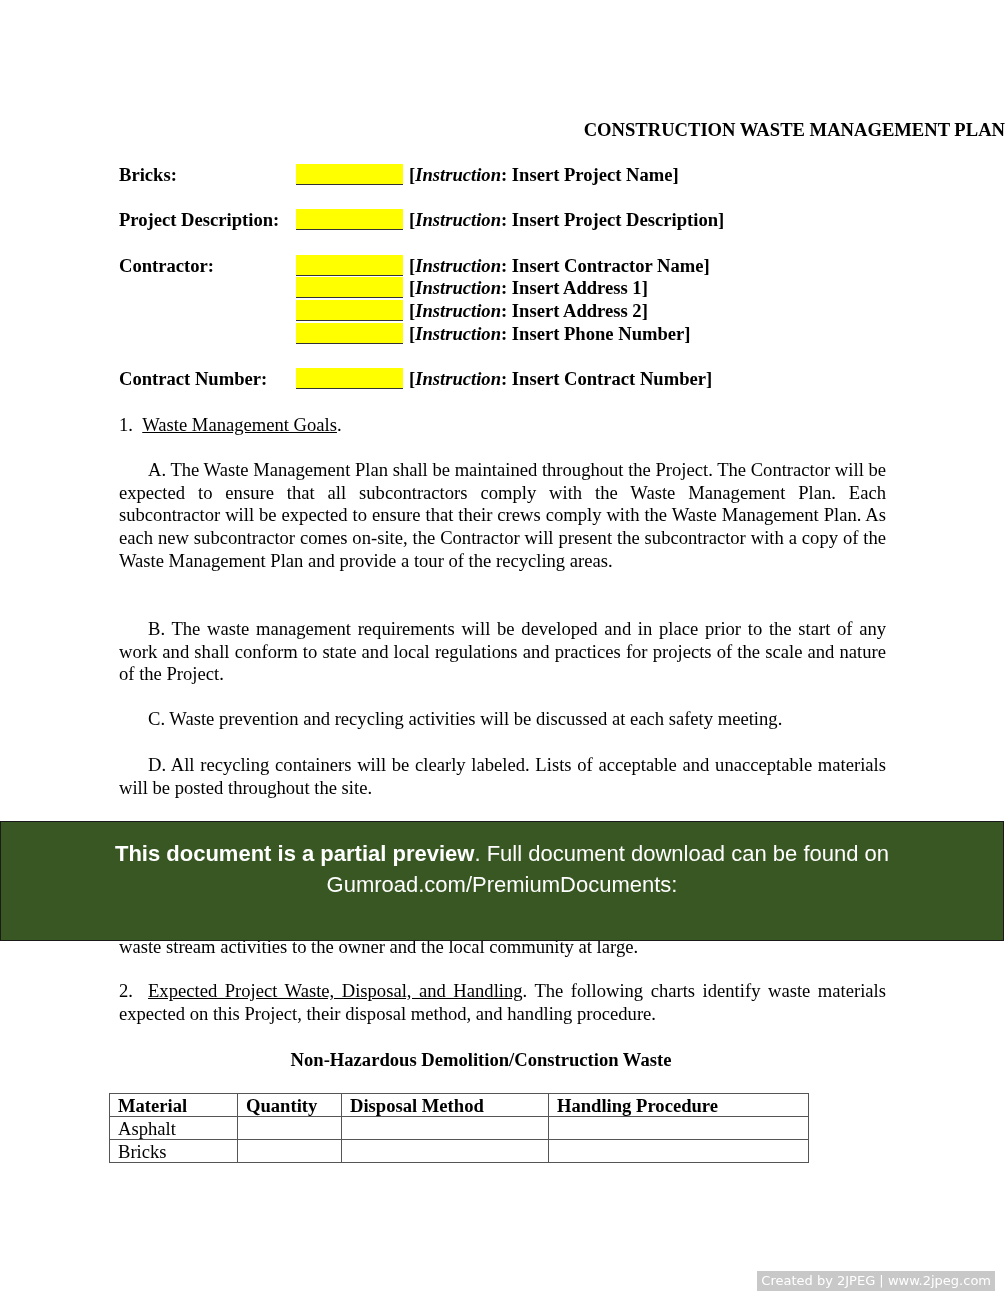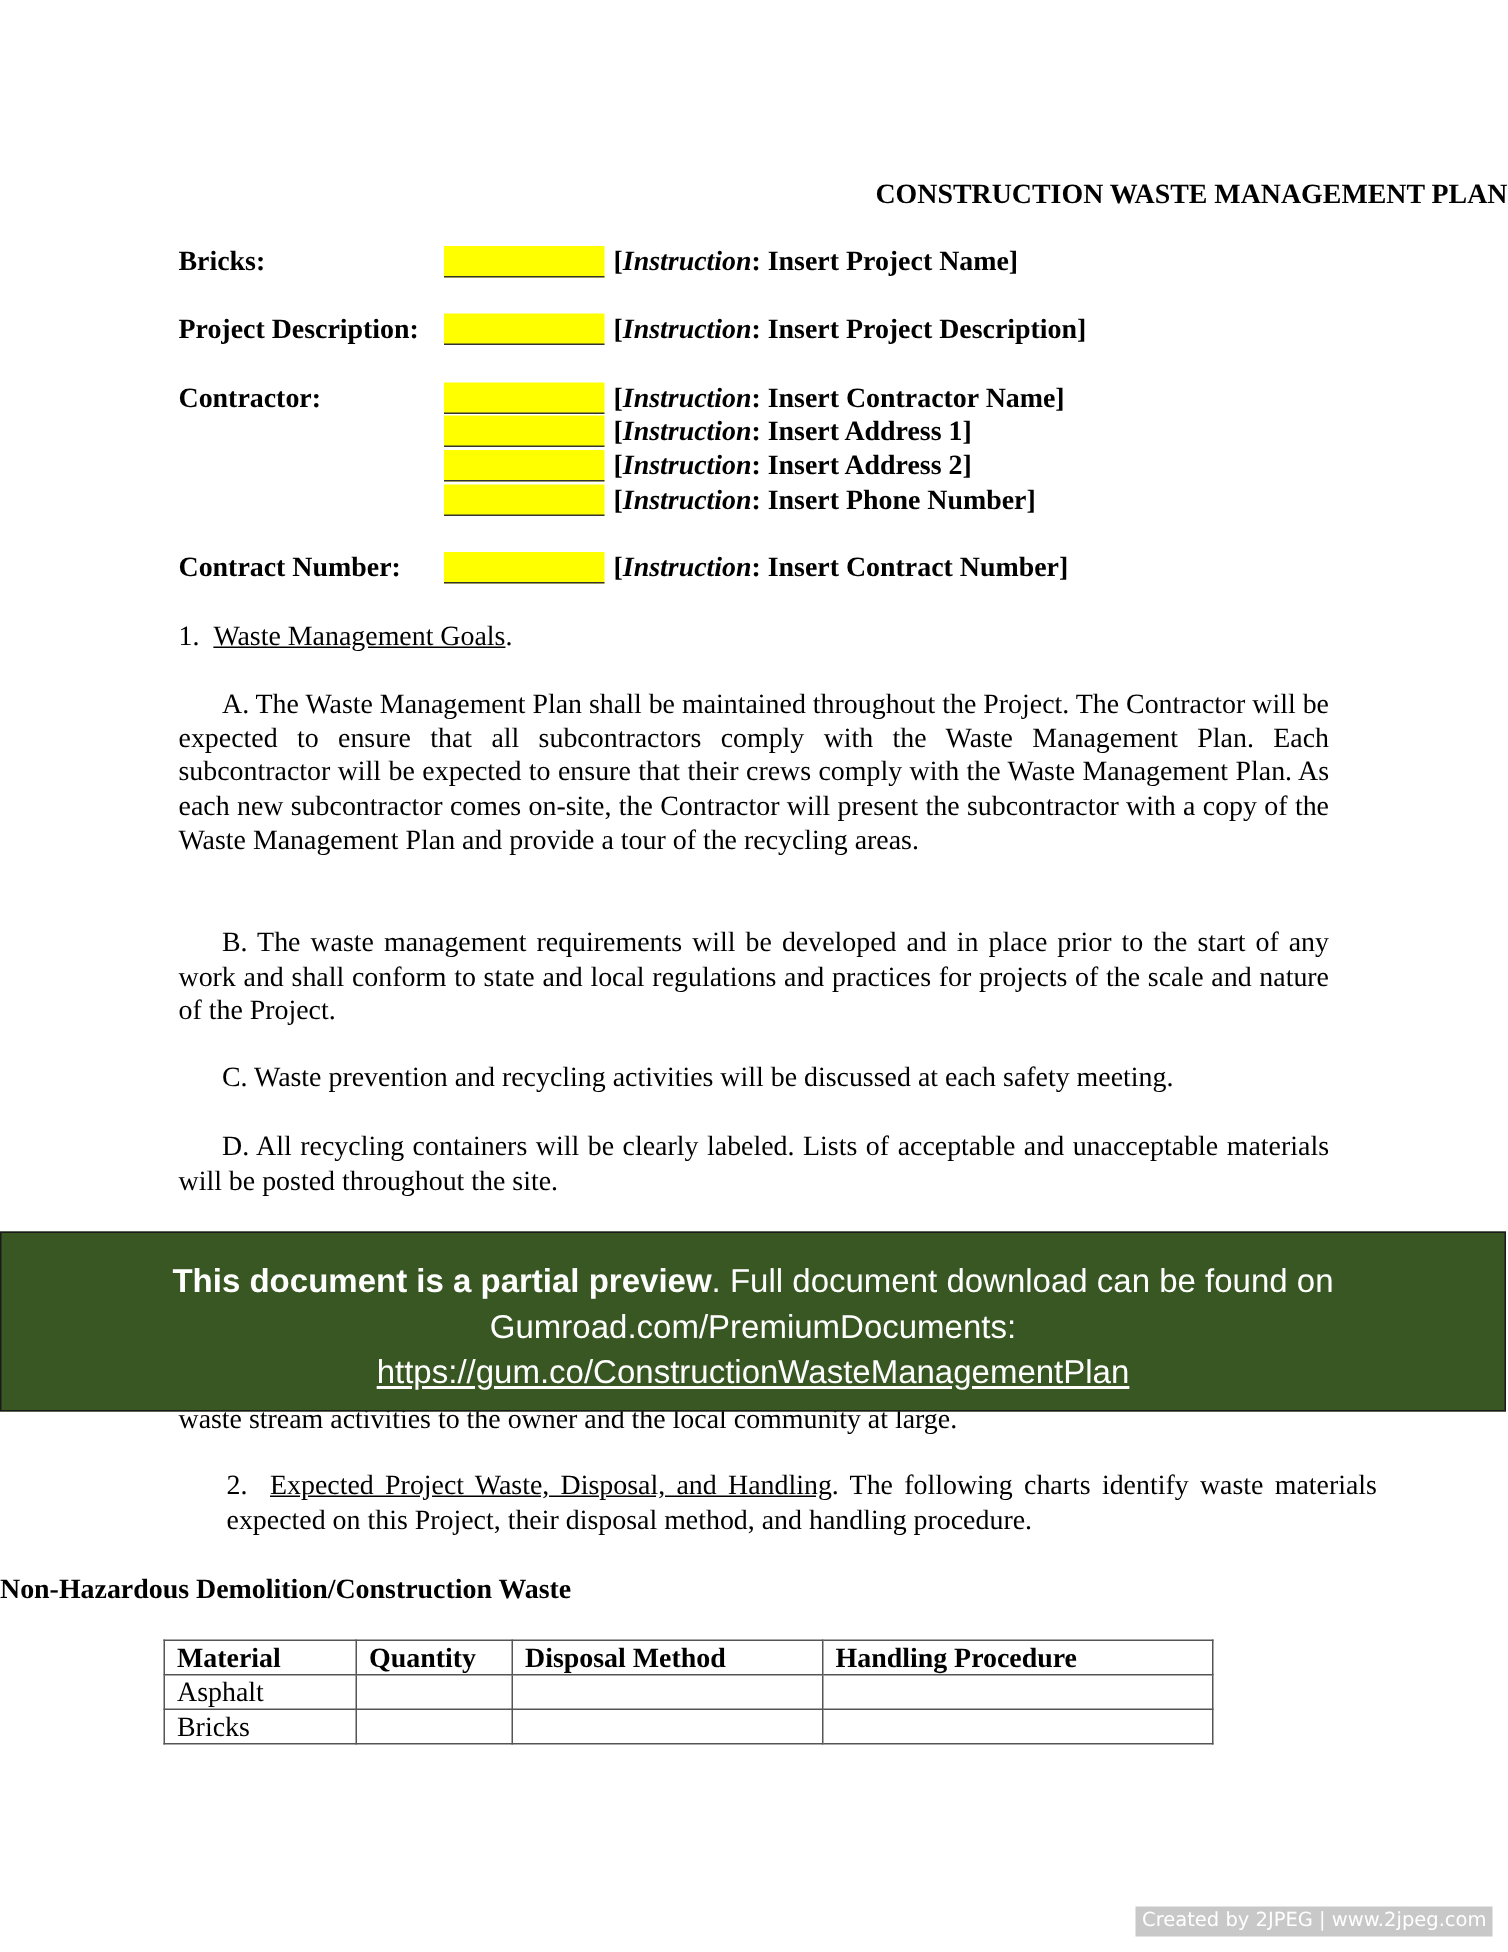--- a/index.html
+++ b/index.html
@@ -30,21 +30,21 @@
   .sec-heading { left: 119px; }
   .banner {
     left: 0; top: 821px; width: 1004px; height: 120px;
     background: #385723; border: 1px solid #1a1a1a; box-sizing: border-box;
     color: #ffffff; text-align: center;
     font-family: "Liberation Sans", "DejaVu Sans", sans-serif;
     font-size: 22px; line-height: 30.5px; padding-top: 17px;
   }
   .banner b { font-weight: bold; margin-top: 15px; }
   .banner a { color: #ffffff; text-decoration: underline; }
-  .table-title { left: 0; width: 962px; font-weight: bold; top: 1049px; }
+  .table-title { left: 0; width: 962px; text-align: center; font-weight: bold; top: 1049px; }
   table.waste {
     position: absolute; left: 109px; top: 1093px;
     border-collapse: collapse; font-size: 18.6px;
   }
   table.waste th, table.waste td {
     border: 1px solid #555; padding: 0 8px; height: 22px; line-height: 21px;
     text-align: left; vertical-align: middle;
   }
   table.waste th { font-weight: bold; }
   .watermark {
@@ -87,24 +87,23 @@
 <div class="abs para" style="top:459px">A.  The Waste Management Plan shall be maintained throughout the Project.  The Contractor will be expected to ensure that all subcontractors comply with the Waste Management Plan. Each subcontractor will be expected to ensure that their crews comply with the Waste Management Plan.  As each new subcontractor comes on-site, the Contractor will present the subcontractor with a copy of the Waste Management Plan and provide a tour of the recycling areas.</div>
 <div class="abs para" style="top:618px">B.  The waste management requirements will be developed and in place prior to the start of any work and shall conform to state and local regulations and practices for projects of the scale and nature of the Project.</div>
 <div class="abs para" style="top:708px">C.  Waste prevention and recycling activities will be discussed at each safety meeting.</div>
 <div class="abs para" style="top:754px">D.  All recycling containers will be clearly labeled.  Lists of acceptable and unacceptable materials will be posted throughout the site.</div>
 
 <div class="abs" style="left:119px; top:936px;">waste stream activities to the owner and the local community at large.</div>
 
 <div class="abs banner">
   <div><b>This document is a partial preview</b><span>. Full document download can be found on</span></div>
   <div>Gumroad.com/PremiumDocuments:</div>
-  <div><a href="#">https://gum.co/ConstructionWasteManagementPlan</a></div>
 </div>
 
-<div class="abs para" style="top:980px; text-indent:0;margin-left:32px;"><span>2.</span>&nbsp;&nbsp;<span class="u">Expected Project Waste, Disposal, and Handling</span><span>.  The following charts identify waste materials expected on this Project, their disposal method, and handling procedure.</span></div>
+<div class="abs para" style="top:980px; text-indent:0;"><span>2.</span>&nbsp;&nbsp;<span class="u">Expected Project Waste, Disposal, and Handling</span><span>.  The following charts identify waste materials expected on this Project, their disposal method, and handling procedure.</span></div>
 
 <div class="abs table-title">Non-Hazardous Demolition/Construction Waste</div>
 <table class="waste">
   <thead>
     <tr>
       <th style="width:111px">Material</th>
       <th style="width:87px">Quantity</th>
       <th style="width:190px">Disposal Method</th>
       <th style="width:243px">Handling Procedure</th>
     </tr>

